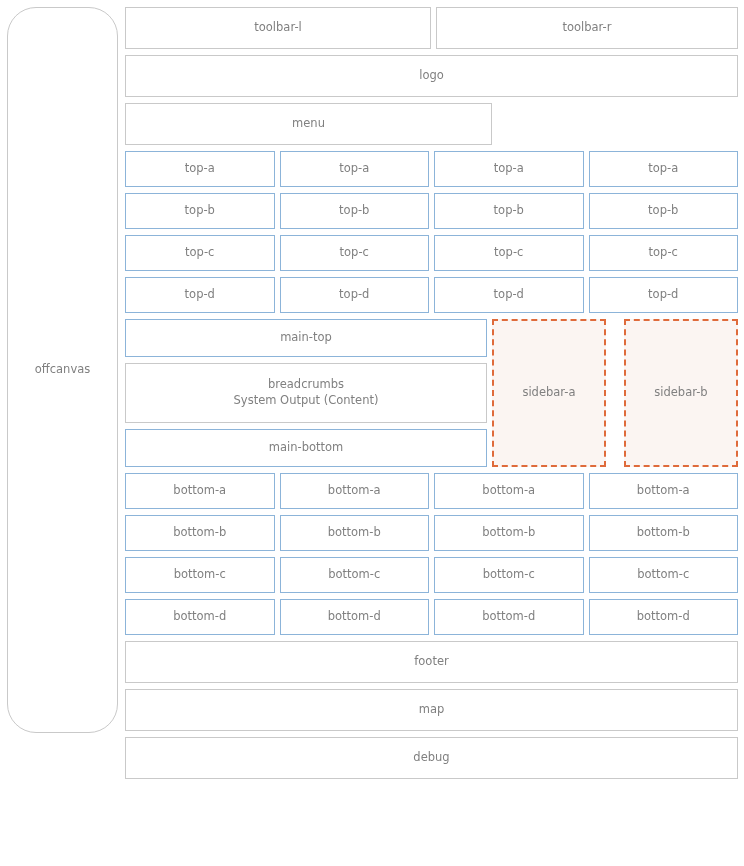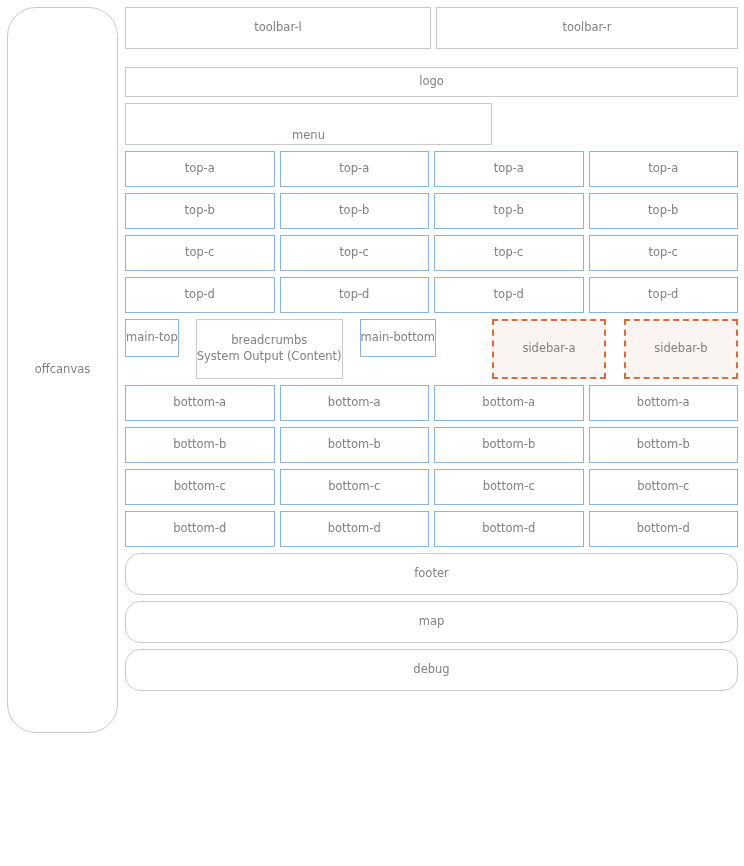--- a/index.html
+++ b/index.html
@@ -63,53 +63,53 @@
     gap: 5px;
     margin-bottom: 6px;
   }
   .row > .blk { flex: 1 1 0; }
 
   
   .r-toolbar > .blk { height: 42px; }
   .r-toolbar .tb-l { flex: 0 0 306px; }
   .r-toolbar .tb-r { flex: 0 0 302px; }
 
-  .r-logo > .blk { height: 30px; margin-top: 12px; }
+  .r-logo > .blk { height: 42px; }
 
   .r-menu > .blk { height: 42px; }
-  .r-menu .menu-cell   { flex: 0 0 367px; align-items: flex-end; }
+  .r-menu .menu-cell   { flex: 0 0 367px; }
   .r-menu .search-cell { flex: 0 0 241px; }
 
   
   .r-quad > .blk { height: 36px; }
 
   
   .band {
     display: flex;
     gap: 0px;
     margin-bottom: 6px;
   }
   .band-main {
     flex: 0 0 362px;
     display: flex;
-    flex-direction: row;
-    gap: 17px;
+    flex-direction: column;
+    gap: 6px;
   }
   .band-main > .blk { height: 38px; }
   .band-main > .blk.content-cell { height: 60px; }
   .band-side {
     flex: 1 1 auto;
     display: flex;
     margin-left: 5px;
     gap: 18px;
   }
   .band-side > .blk { flex: 1 1 0; }
 
   
-  .r-wide > .blk { height: 42px; border-radius: 15px; }
+  .r-wide > .blk { height: 42px; }
 
   .two-line { display: block; }
 </style>
 </head>
 <body>
 
 <div class="page">
 
   <div class="blk blk-gray offcanvas">
     <span>offcanvas</span>

